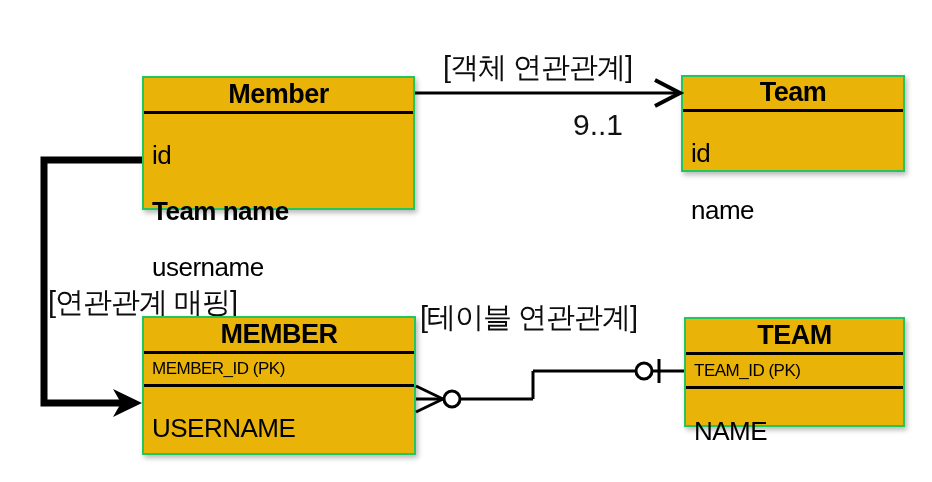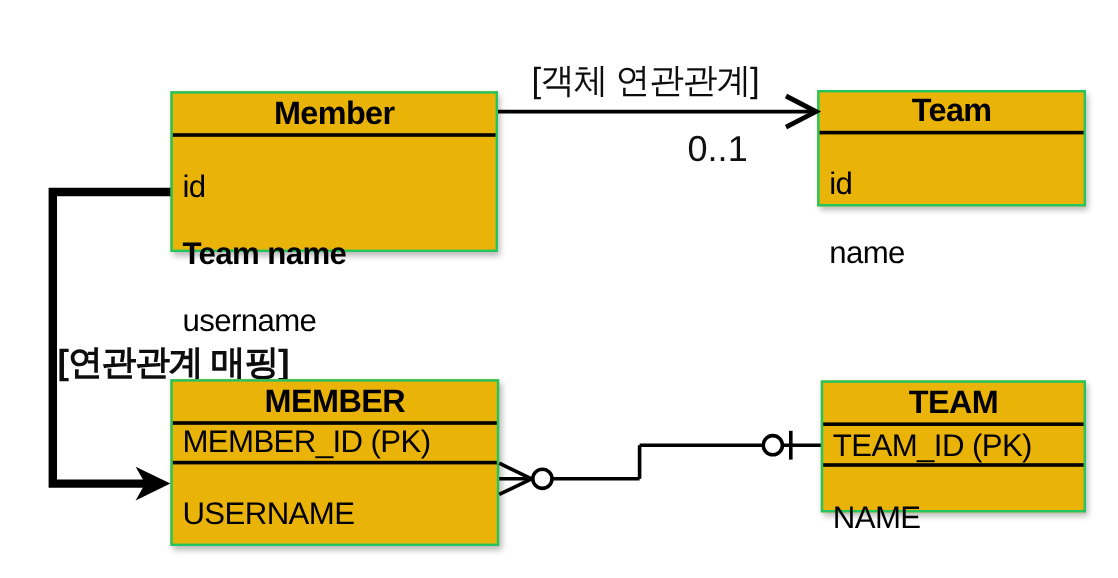--- a/index.html
+++ b/index.html
@@ -15,38 +15,38 @@
   }
 
   .diagram-title {
     position: absolute;
     font-size: 29px;
     letter-spacing: -1px;
     white-space: nowrap;
     color: #0d0d0d;
     margin-top: 36px;
   }
-  .diagram-title.bold { font-weight: 700; }
+  .diagram-title.bold { font-weight: 400; }
 
   .entity-box {
     position: absolute;
     background: #eab308;
     border: 2px solid #22c55e;
     box-shadow: 2px 3px 5px rgba(0,0,0,0.28);
   }
   .entity-header {
     border-bottom: 3px solid #000;
     font-weight: 700;
     text-align: center;
     font-size: 27px;
     letter-spacing: -0.5px;
   }
   .entity-cell {
     border-bottom: 3px solid #000;
-    font-size: 26px;
+    font-size: 17px;
     padding-left: 8px;
     letter-spacing: -0.5px;
     white-space: nowrap;
   }
   .entity-row {
     font-size: 26px;
     padding-left: 8px;
     letter-spacing: -0.5px;
     white-space: nowrap;
     margin-top: 26px;
@@ -95,35 +95,36 @@
 </style>
 </head>
 <body>
 
 <div class="canvas">
 
   <div class="diagram-title title-object">[객체 연관관계]</div>
 
   <div class="diagram-title bold title-mapping">[연관관계 매핑]</div>
 
+  <div class="diagram-title title-table">[테이블 연관관계]</div>
 
   <div class="entity-box member-class">
     <div class="entity-header">Member</div>
     <div class="entity-row">id</div>
     <div class="entity-row bold">Team name</div>
     <div class="entity-row">username</div>
   </div>
 
   <div class="entity-box team-class">
     <div class="entity-header">Team</div>
     <div class="entity-row">id</div>
     <div class="entity-row">name</div>
   </div>
 
-  <div class="multiplicity-label">0..1</div>
+  <div class="multiplicity-label">9..1</div>
 
   <div class="entity-box member-table">
     <div class="entity-header">MEMBER</div>
     <div class="entity-cell">MEMBER_ID (PK)</div>
     <div class="entity-row">USERNAME</div>
   </div>
 
   <div class="entity-box team-table">
     <div class="entity-header">TEAM</div>
     <div class="entity-cell">TEAM_ID (PK)</div>

